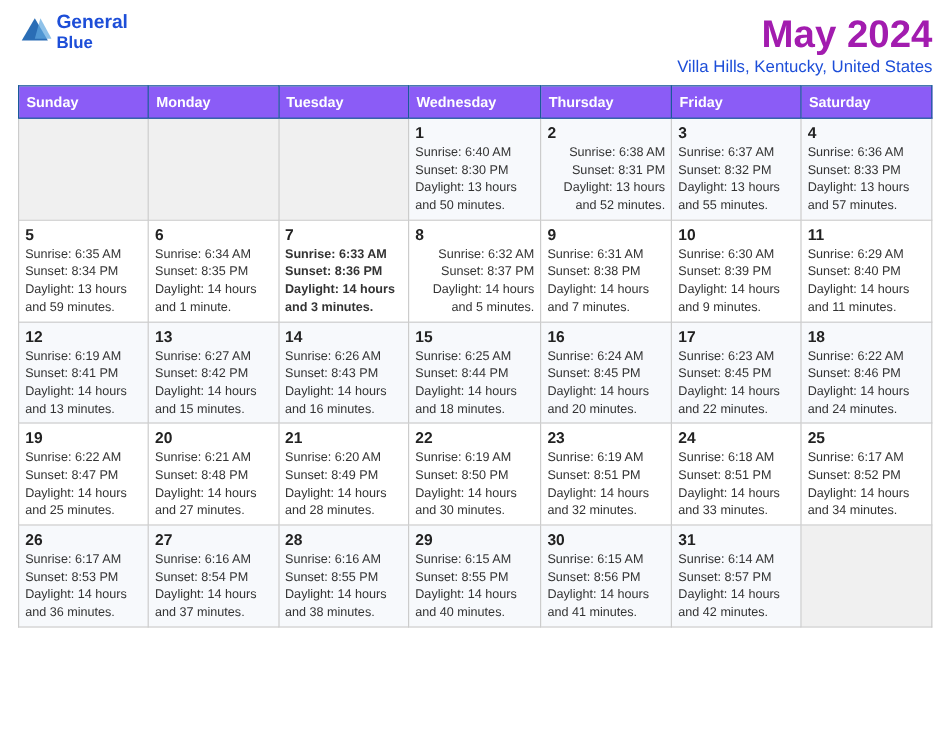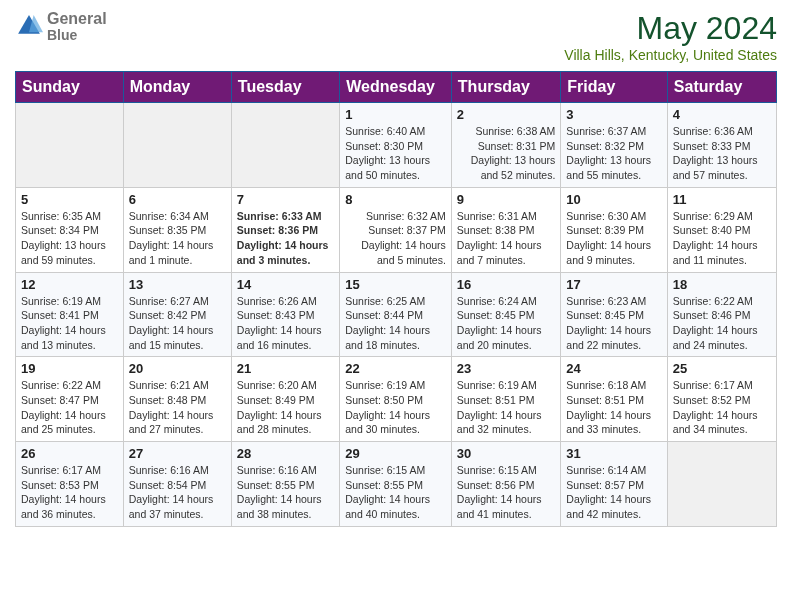--- a/index.html
+++ b/index.html
@@ -19,51 +19,51 @@
     .logo {
       display: flex;
       align-items: center;
       gap: 4px;
     }
     .logo-text {
       display: flex;
       flex-direction: column;
       font-size: 14px;
       font-weight: bold;
-      color: #737373;
+      color: #1d4ed8;
       line-height: 1.1;
     }
     .logo-text span:first-child { font-size: 16px; }
     .logo-icon {
       width: 28px;
       height: 28px;
     }
     .title-block {
       text-align: right;
     }
     .main-title {
       font-size: 32px;
-      font-weight: normal;
-      color: #14532d;
+      font-weight: bold;
+      color: #a21caf;
     }
     .subtitle {
       font-size: 14px;
-      color: #4d7c0f;
+      color: #1d4ed8;
     }
     table {
       width: 100%;
       border-collapse: collapse;
       font-size: 11px;
     }
     thead tr th {
-      background-color: #701a75;
+      background-color: #8b5cf6;
       color: #fff;
       text-align: left;
       padding: 6px 6px;
-      font-size: 16px;
+      font-size: 12px;
       font-weight: bold;
       border: 1px solid #1a5a9a;
     }
     tbody tr td {
       border: 1px solid #ccc;
       vertical-align: top;
       padding: 4px 5px;
       width: 113px;
       min-height: 80px;
       background: #fff;

